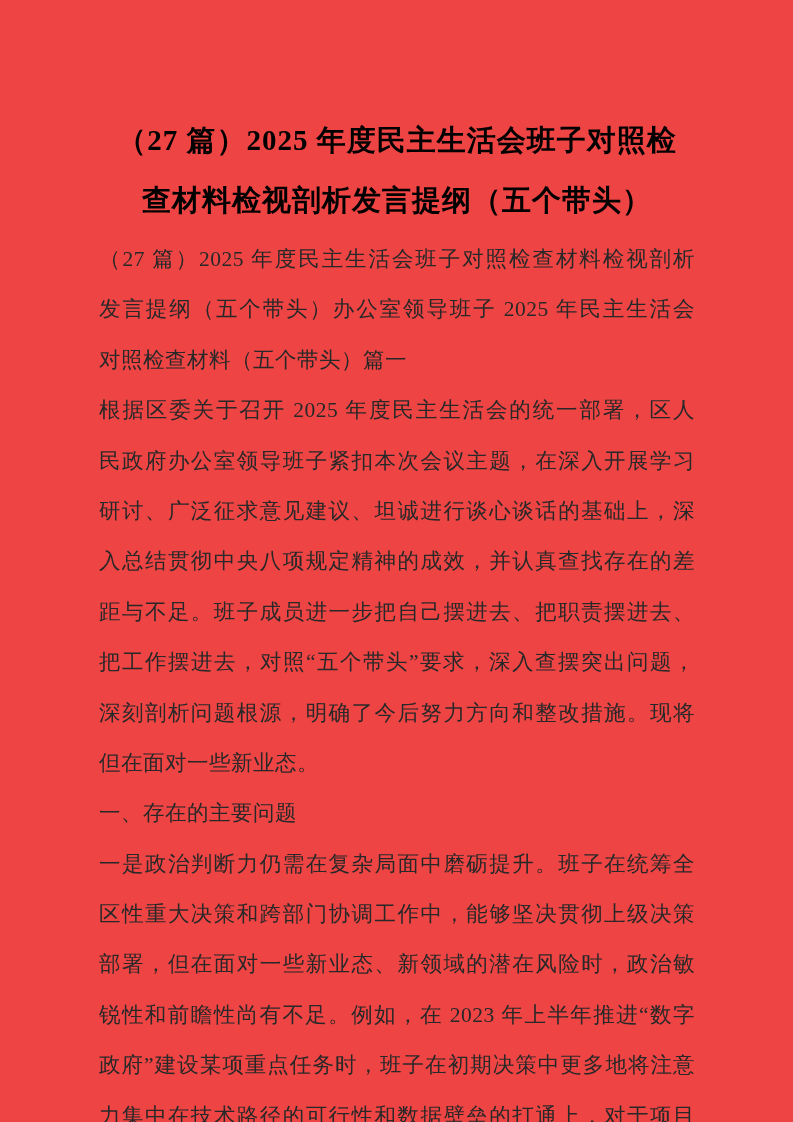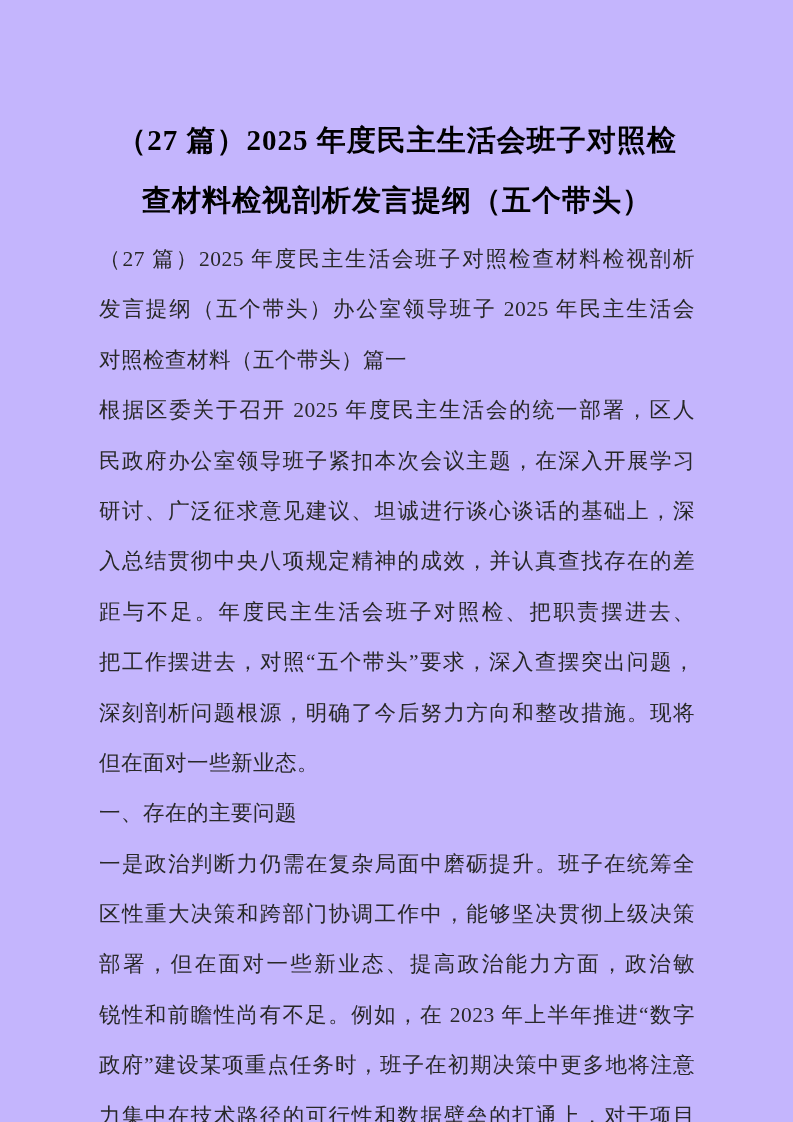--- a/index.html
+++ b/index.html
@@ -4,21 +4,21 @@
 <style>
   html, body {
     margin: 0;
     padding: 0;
     background: #ffffff;
   }
   .page {
     position: relative;
     width: 793px;
     height: 1122px;
-    background: #c4b5fd;
+    background: #ef4444;
     overflow: hidden;
     font-family: "Liberation Serif", "DejaVu Serif", serif;
   }
   .title-block {
     padding-top: 110px;
     width: 596px;
     margin-left: 99px;
   }
   .title-line {
     font-size: 29px;
@@ -61,26 +61,26 @@
   </div>
 
   <div class="text-block">
     <div class="line">（27 篇）2025 年度民主生活会班子对照检查材料检视剖析</div>
     <div class="line">发言提纲（五个带头）办公室领导班子 2025 年民主生活会</div>
     <div class="line no-just">对照检查材料（五个带头）篇一</div>
     <div class="line">根据区委关于召开 2025 年度民主生活会的统一部署，区人</div>
     <div class="line">民政府办公室领导班子紧扣本次会议主题，在深入开展学习</div>
     <div class="line">研讨、广泛征求意见建议、坦诚进行谈心谈话的基础上，深</div>
     <div class="line">入总结贯彻中央八项规定精神的成效，并认真查找存在的差</div>
-    <div class="line">距与不足。年度民主生活会班子对照检、把职责摆进去、</div>
+    <div class="line">距与不足。班子成员进一步把自己摆进去、把职责摆进去、</div>
     <div class="line">把工作摆进去，对照“五个带头”要求，深入查摆突出问题，</div>
     <div class="line">深刻剖析问题根源，明确了今后努力方向和整改措施。现将</div>
     <div class="line no-just">但在面对一些新业态。</div>
     <div class="line no-just">一、存在的主要问题</div>
     <div class="line">一是政治判断力仍需在复杂局面中磨砺提升。班子在统筹全</div>
     <div class="line">区性重大决策和跨部门协调工作中，能够坚决贯彻上级决策</div>
-    <div class="line">部署，但在面对一些新业态、提高政治能力方面，政治敏</div>
+    <div class="line">部署，但在面对一些新业态、新领域的潜在风险时，政治敏</div>
     <div class="line">锐性和前瞻性尚有不足。例如，在 2023 年上半年推进“数字</div>
     <div class="line">政府”建设某项重点任务时，班子在初期决策中更多地将注意</div>
     <div class="line">力集中在技术路径的可行性和数据壁垒的打通上，对于项目</div>
   </div>
 
 </div>
 
 </body></html>

